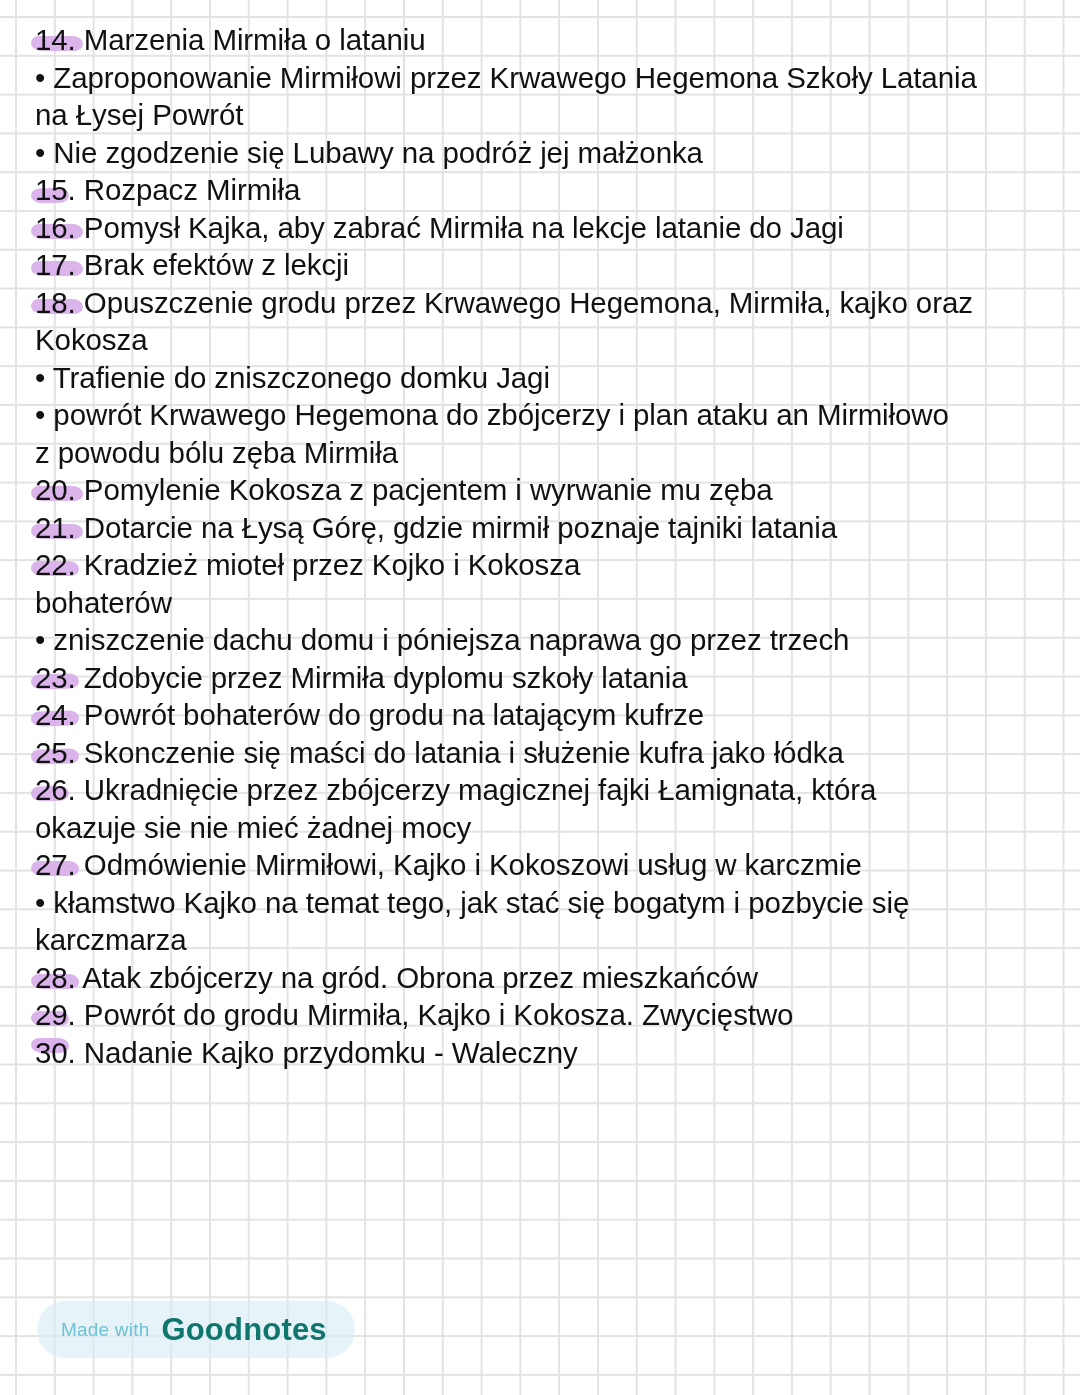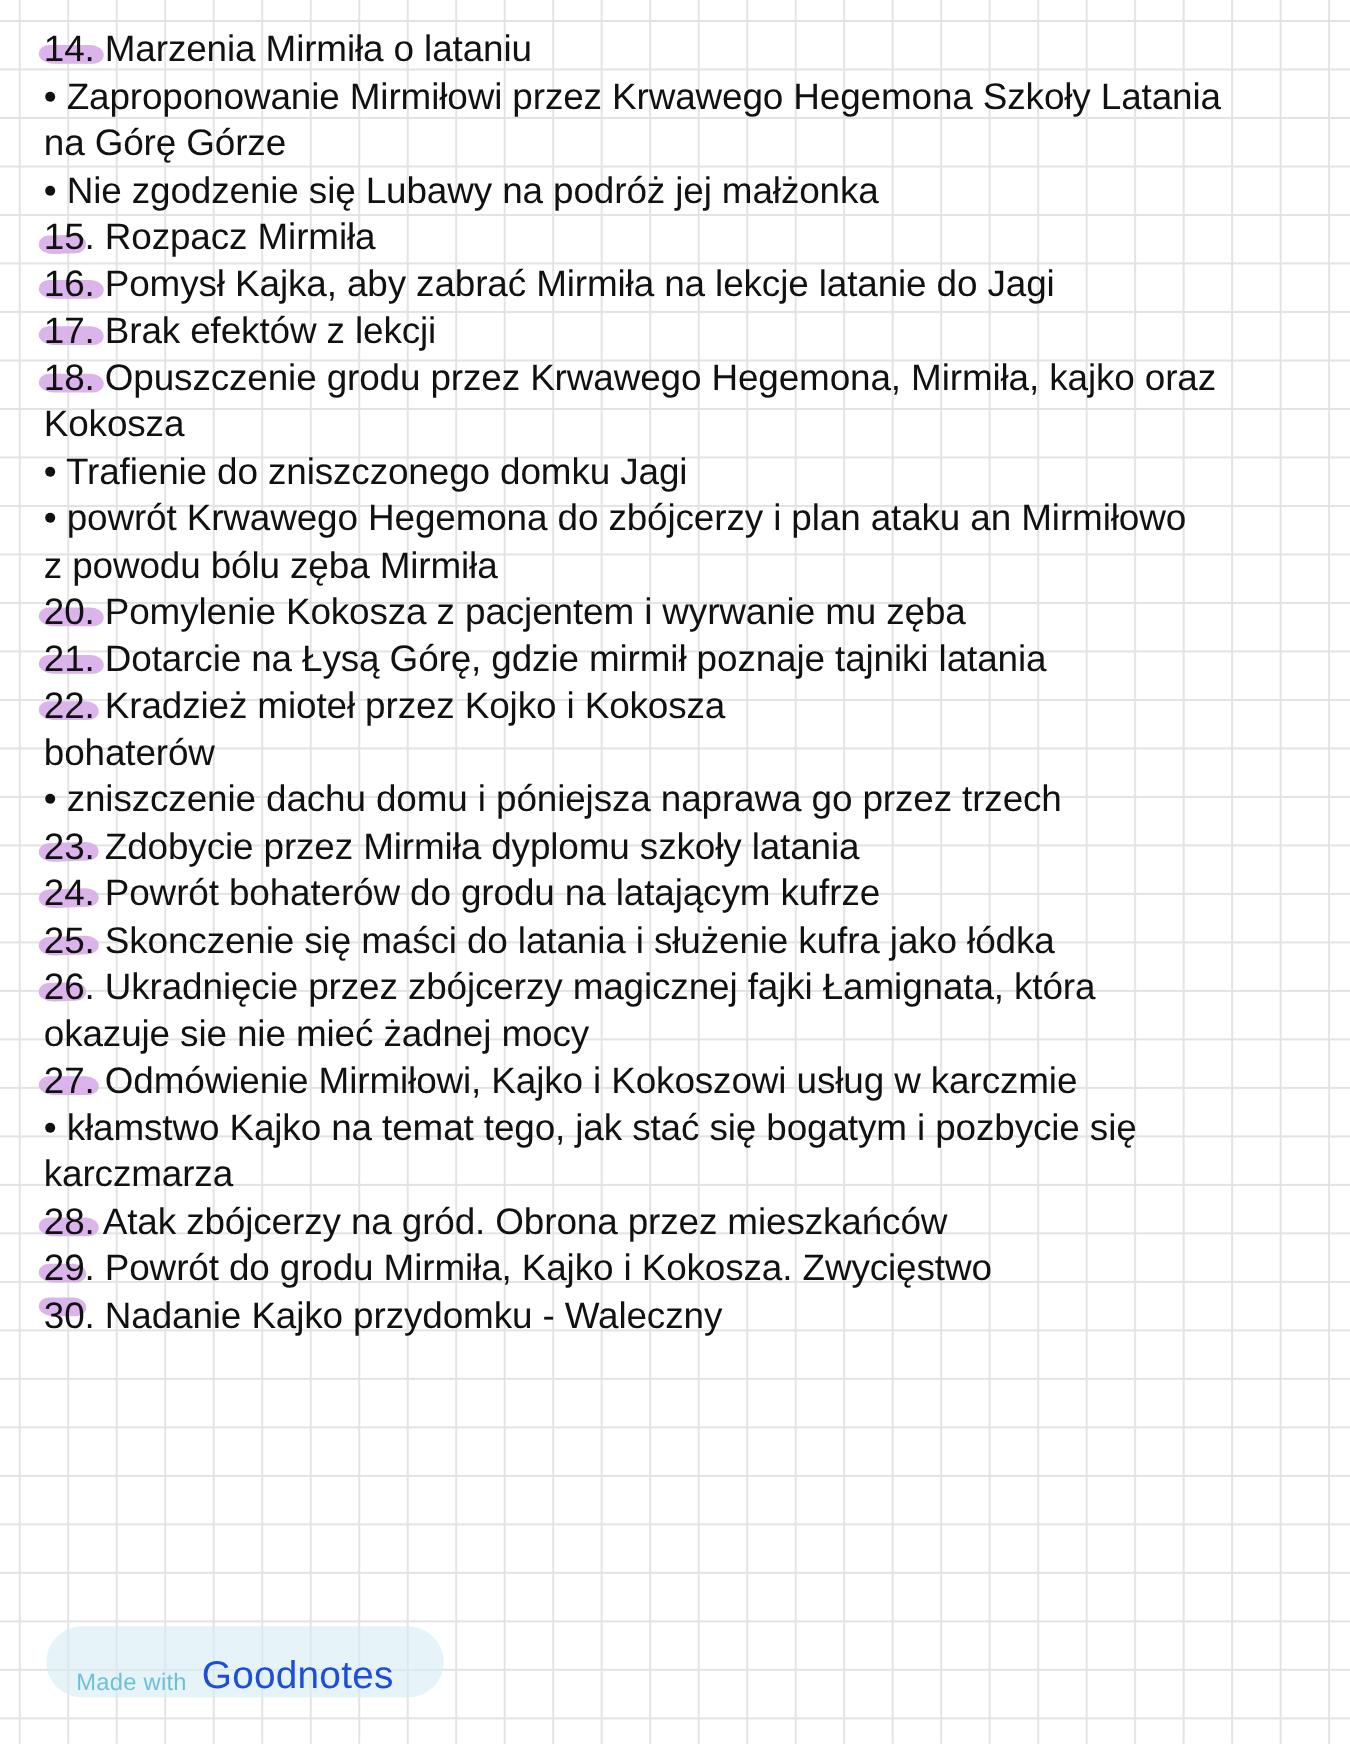--- a/index.html
+++ b/index.html
@@ -68,45 +68,45 @@
 
     .badge {
       position: absolute;
       left: 37px;
       top: 1301px;
       width: 318px;
       height: 57px;
       border-radius: 29px;
       background: rgba(214, 238, 246, 0.62);
       display: flex;
-      align-items: flex-end;
+      align-items: center;
       box-sizing: border-box;
       padding-left: 24px;
     }
     .badge-small {
       font-size: 19px;
       color: #6ec1d3;
       margin-right: 12px;
       letter-spacing: 0.2px;
     }
     .badge-brand {
       font-size: 31px;
-      color: #1d4ed8;
-      font-weight: 400;
+      color: #0f766e;
+      font-weight: 700;
       letter-spacing: 0.2px;
     }
   </style>
 </head>
 <body>
 
 <div class="page">
   <ol class="notes">
     <li class="line"><span class="num"><span class="hl w2"></span><span>14.</span></span><span> Marzenia Mirmiła o lataniu</span></li>
     <li class="line"><span>• Zaproponowanie Mirmiłowi przez Krwawego Hegemona Szkoły Latania</span></li>
-    <li class="line"><span>na Górę Górze</span></li>
+    <li class="line"><span>na Łysej Powrót</span></li>
     <li class="line"><span>• Nie zgodzenie się Lubawy na podróż jej małżonka</span></li>
     <li class="line"><span class="num"><span class="hl w4 low slant"></span><span>15.</span></span><span> Rozpacz Mirmiła</span></li>
     <li class="line"><span class="num"><span class="hl w2"></span><span>16.</span></span><span> Pomysł Kajka, aby zabrać Mirmiła na lekcje latanie do Jagi</span></li>
     <li class="line"><span class="num"><span class="hl w2"></span><span>17.</span></span><span> Brak efektów z lekcji</span></li>
     <li class="line"><span class="num"><span class="hl w2"></span><span>18.</span></span><span> Opuszczenie grodu przez Krwawego Hegemona, Mirmiła, kajko oraz</span></li>
     <li class="line"><span>Kokosza</span></li>
     <li class="line"><span>• Trafienie do zniszczonego domku Jagi</span></li>
     <li class="line"><span>• powrót Krwawego Hegemona do zbójcerzy i plan ataku an Mirmiłowo</span></li>
     <li class="line"><span>z powodu bólu zęba Mirmiła</span></li>
     <li class="line"><span class="num"><span class="hl w2"></span><span>20.</span></span><span> Pomylenie Kokosza z pacjentem i wyrwanie mu zęba</span></li>

